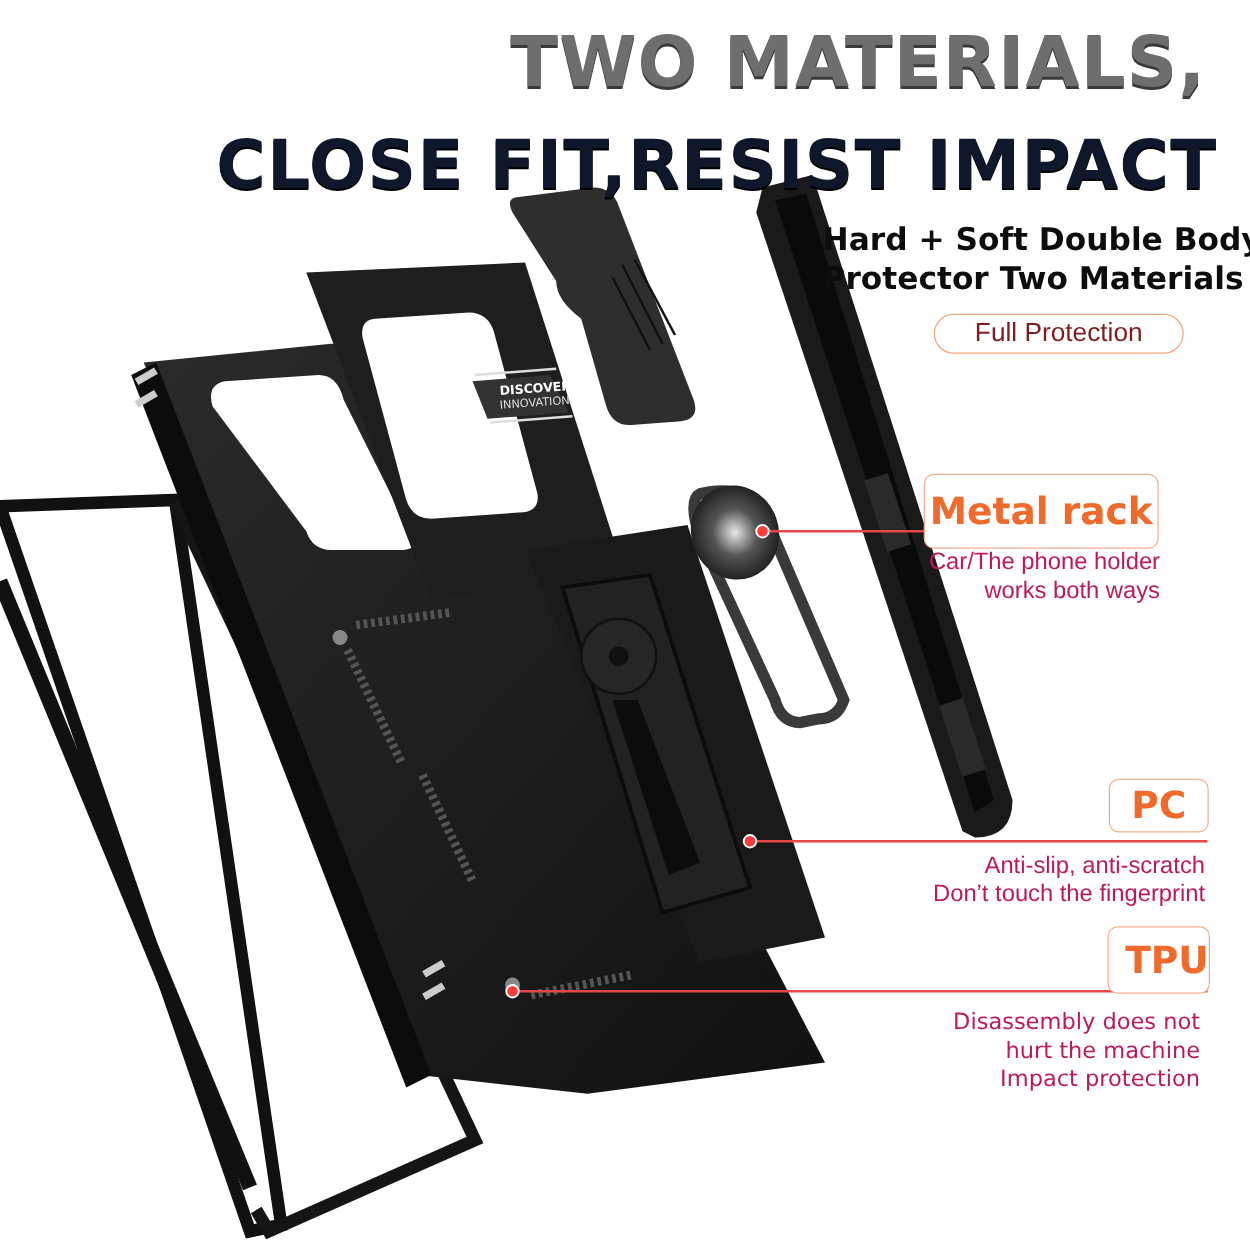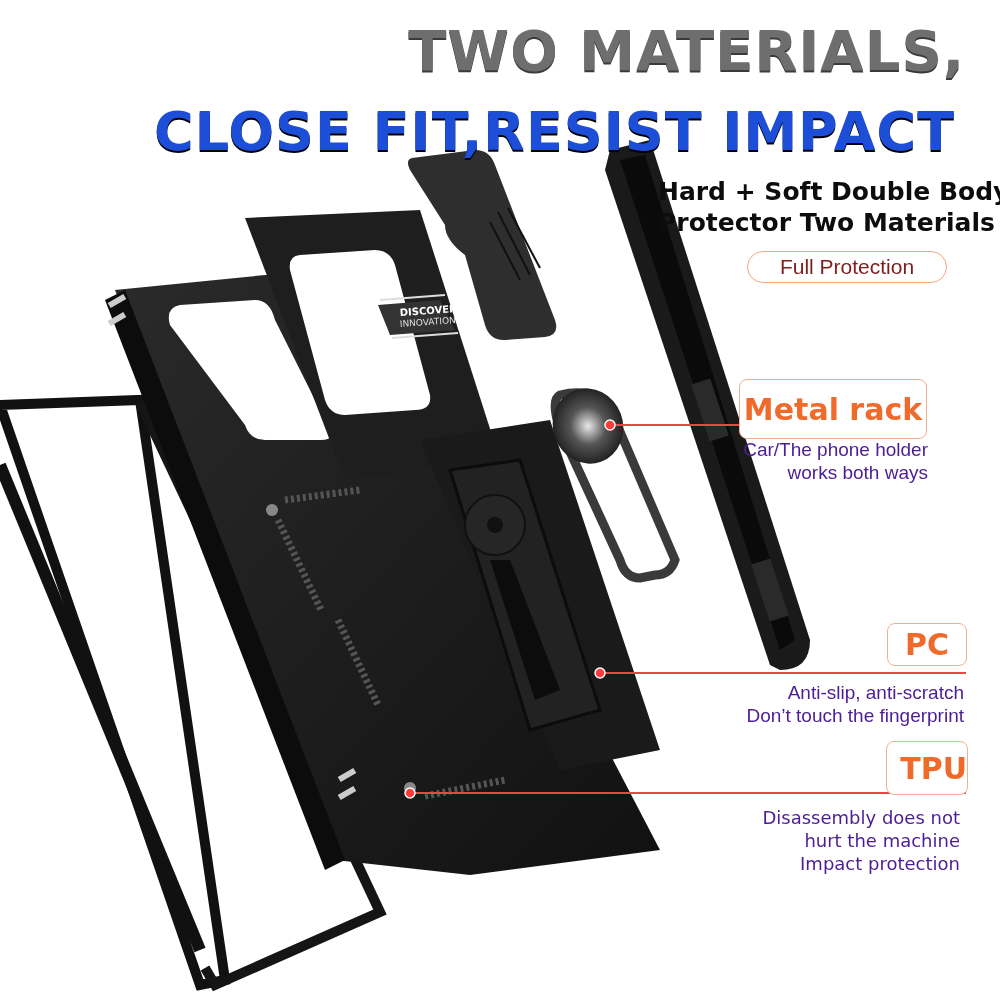--- a/index.html
+++ b/index.html
@@ -1,34 +1,34 @@
 <!DOCTYPE html>
 <html><head>
   <meta charset="utf-8">
   <style>
     html, body { margin:0; padding:0; background:#ffffff; }
     body { width:1000px; height:1000px; position:relative; overflow:hidden; font-family:"Liberation Sans", sans-serif; }
     .abs { position:absolute; }
 
     .headline { font-family:"DejaVu Sans", sans-serif; font-weight:bold; letter-spacing:1px; white-space:nowrap; }
     .h1 { right:35px; top:18px; font-size:56px; color:#6e6e6e; text-shadow:0 2px 0 #3a3a3a; }
-    .h2 { right:45px; top:100px; font-size:54px; color:#1d4ed8; text-shadow:0 2px 0 #000; }
+    .h2 { right:26px; top:100px; font-size:54px; color:#0f172a; text-shadow:0 2px 0 #000; }
 
     .sub { font-family:"DejaVu Sans", sans-serif; font-weight:bold; font-size:25px; line-height:31px; color:#0d0d0d; white-space:nowrap; }
     .sub1 { left:658px; top:176px; }
     .sub2 { left:658px; top:207px; }
 
     .pill { left:747px; top:251px; width:200px; height:32px; border:1.5px solid #f1a87f; border-radius:18px; box-sizing:border-box; display:flex; align-items:center; justify-content:center; color:#7f1d1d; font-size:21px; }
 
     .tag { border:1.5px solid #f2b08e; border-radius:8px; box-sizing:border-box; color:#f06a2c; font-weight:bold; font-family:"DejaVu Sans", sans-serif; display:flex; align-items:center; justify-content:center; background:#fff; }
     .tag-metal { left:739px; top:379px; width:188px; height:60px; font-size:30px; }
     .tag-pc { left:887px; top:623px; width:80px; height:43px; font-size:30px; }
     .tag-tpu { left:886px; top:741px; width:82px; height:54px; font-size:30px;justify-content:flex-end; }
 
-    .desc { text-align:right; color:#4c1d95; font-size:19px; line-height:23px; white-space:nowrap; }
+    .desc { text-align:right; color:#be185d; font-size:19px; line-height:23px; white-space:nowrap; }
     .desc-metal { right:72px; top:438px; }
     .desc-pc { right:36px; top:681px; }
     .desc-tpu { right:40px; top:806px; font-family:"DejaVu Sans", sans-serif; font-size:18px; line-height:23px; }
 
     svg.product { left:0; top:0; }
   </style>
 </head>
 <body>
 
 <svg class="abs product" width="1000" height="1000" viewBox="0 0 1000 1000">

